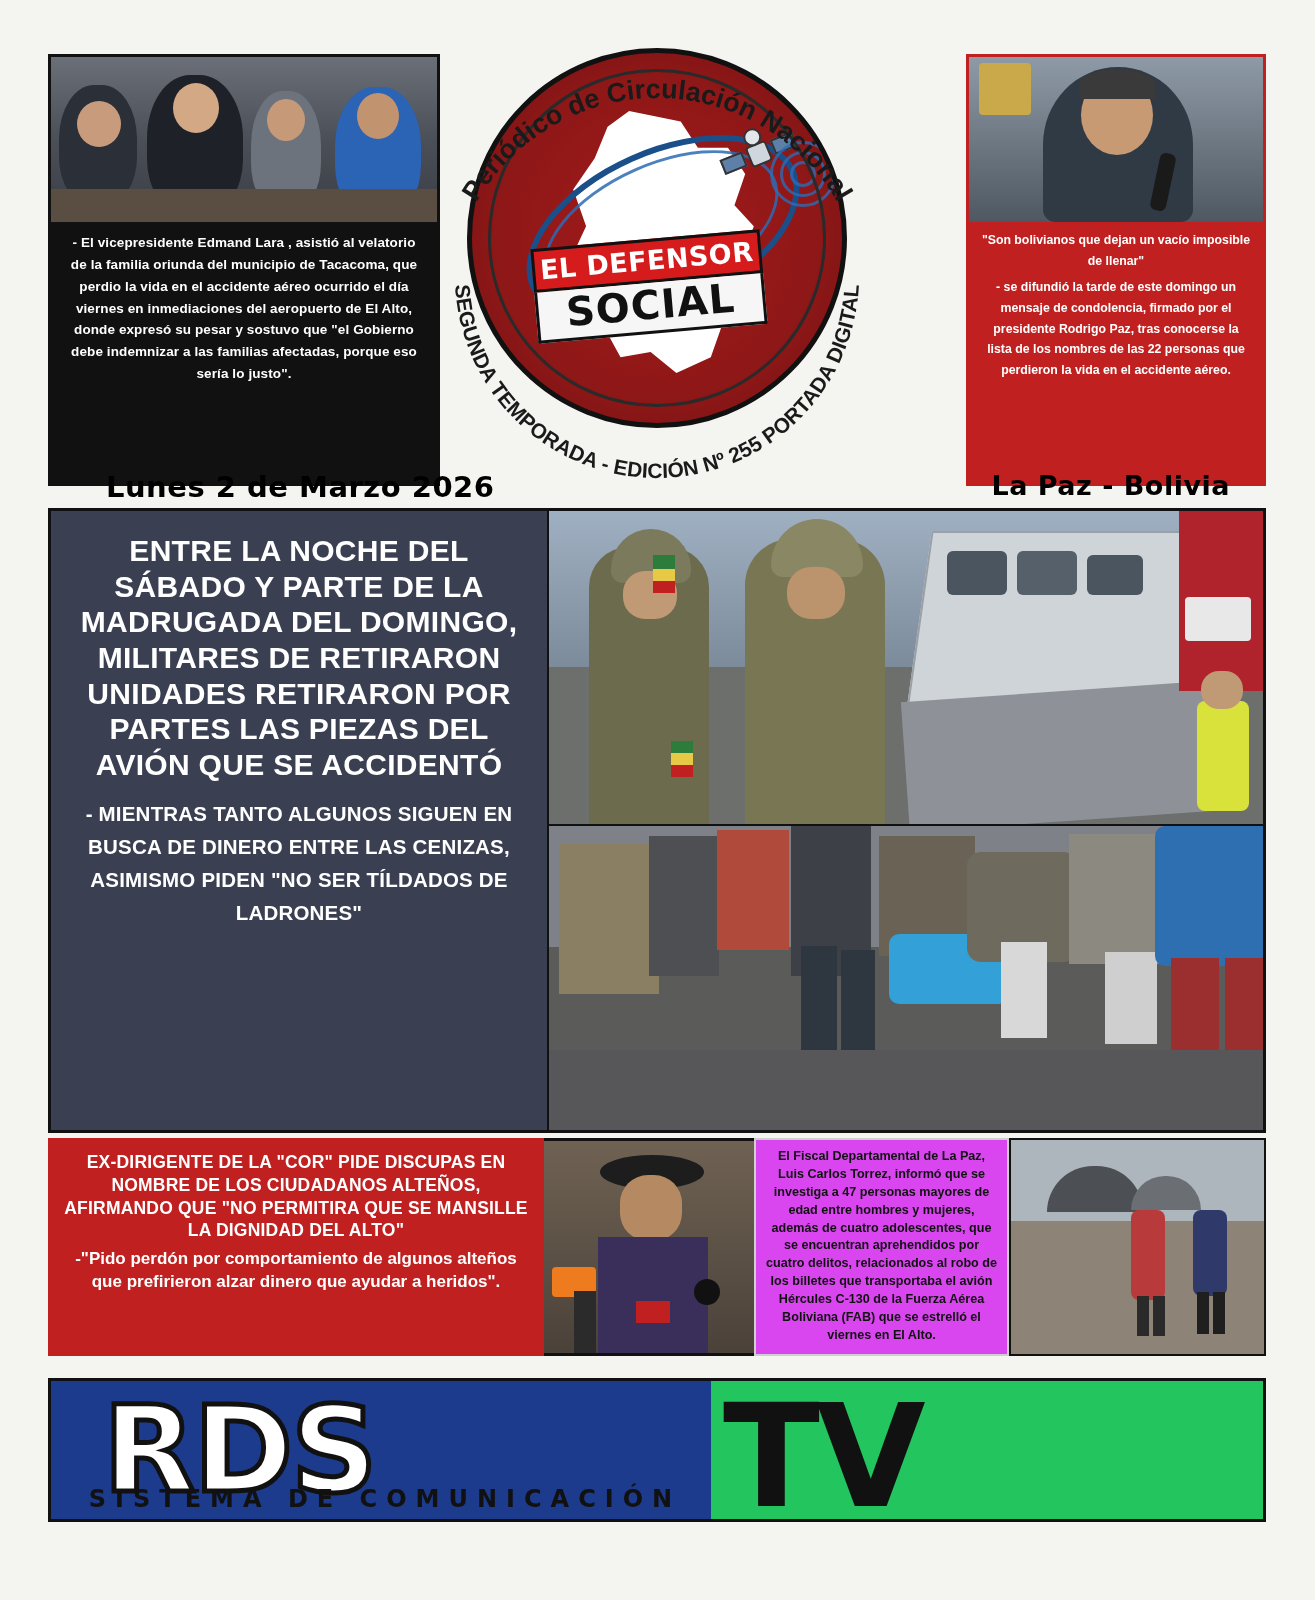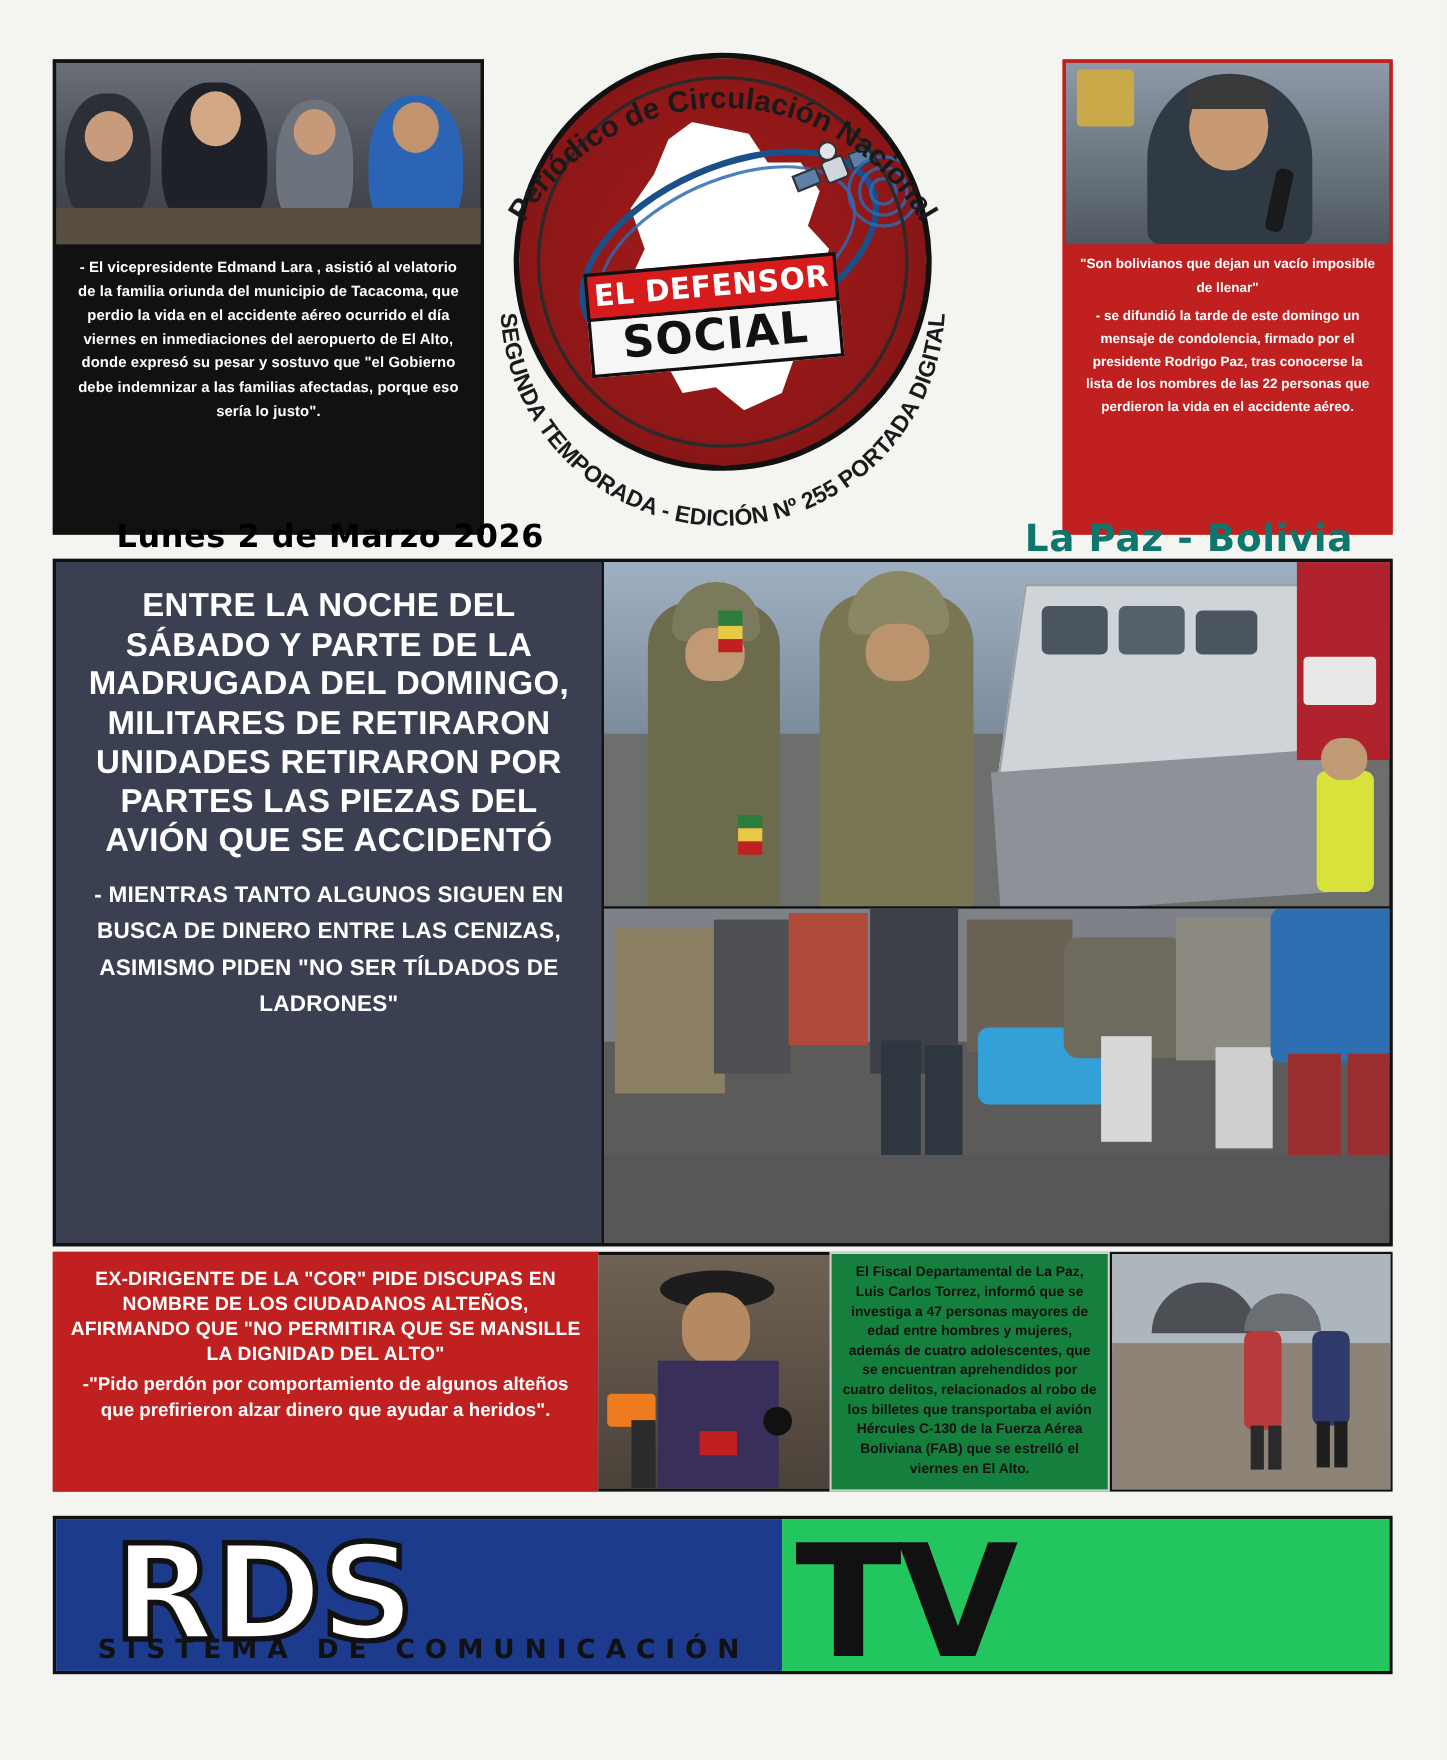--- a/index.html
+++ b/index.html
@@ -185,21 +185,21 @@
     width: 1218px; height: 38px;
   }
   .date-left {
     position: absolute; left: 58px; top: 0;
     color: #000000; font-size: 29px; font-weight: 900;
     font-family: "DejaVu Sans", sans-serif;
     letter-spacing: .5px;
   }
   .date-right {
     position: absolute; right: 36px; top: 0;
-    color: #0f766e; font-size: 34px; font-weight: 900;
+    color: #000000; font-size: 27px; font-weight: 900;
     font-family: "DejaVu Sans", sans-serif;
     letter-spacing: .5px;
   }
 
   
   .main-block {
     position: absolute;
     left: 48px; top: 508px;
     width: 1218px; height: 625px;
     border: 3px solid #111;
@@ -280,21 +280,21 @@
   }
   .cor-photo {
     width: 210px;
     border-top: 3px solid #111;
     border-bottom: 3px solid #111;
     background: linear-gradient(180deg,#7d8690 0%,#565d66 55%,#3e434a 100%);
     position: relative; overflow: hidden;
   }
   .fiscal-card {
     width: 255px;
-    background: #15803d;
+    background: #d946ef;
     border: 2px solid #cfcfcf;
     padding: 8px 10px;
     color: #111;
     font-size: 12.6px;
     font-weight: 700;
     line-height: 1.42;
     text-align: center;
   }
   .fiscal-photo {
     flex: 1;

